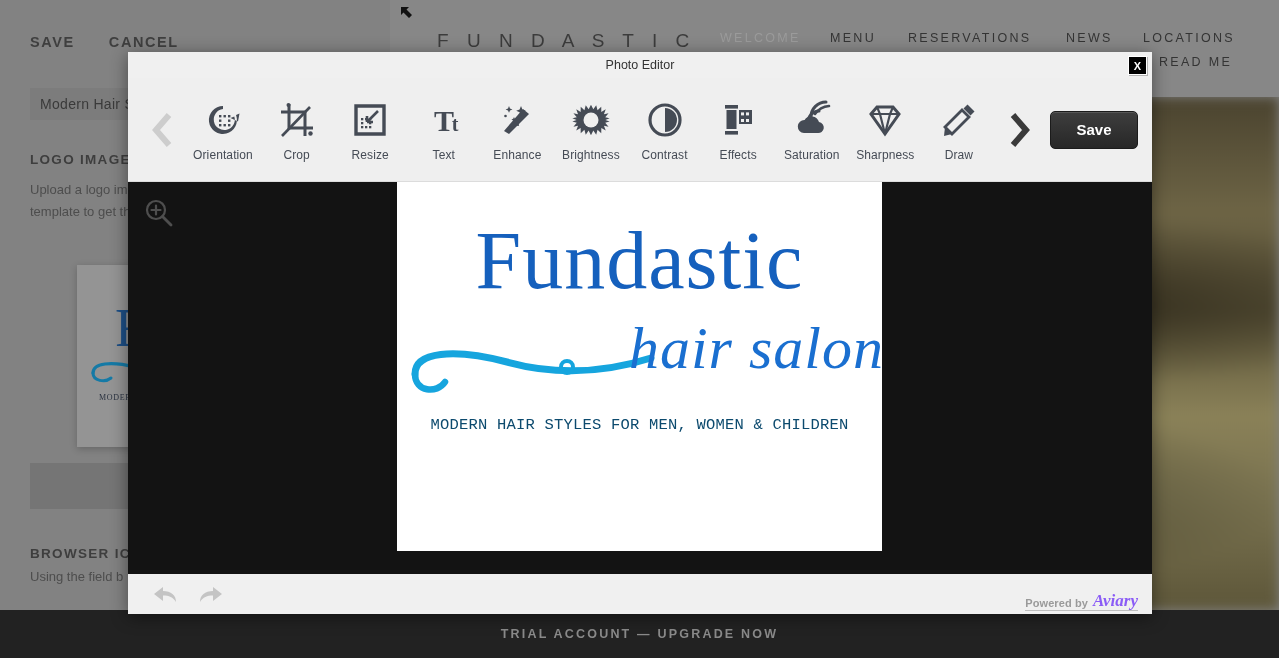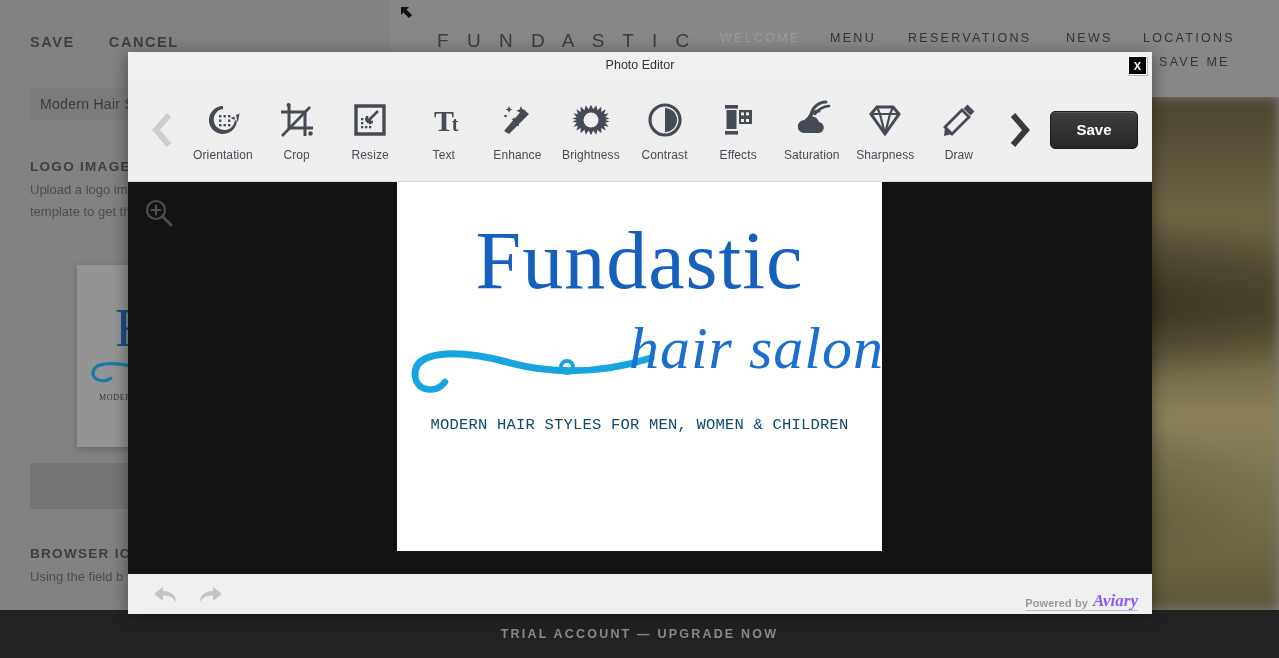--- a/index.html
+++ b/index.html
@@ -121,21 +121,21 @@
 
 <div id="bg-page">
   <div id="bg-photo"></div>
   <div id="bg-topbar"></div>
 
   <div class="bg-admin">
     <div class="adm-actions">
       <span>SAVE</span><span>CANCEL</span>
     </div>
     <input class="adm-input" value="Modern Hair Salon" placeholder="Site title" style="">
-    <div class="adm-h" style="top:159px;">LOGO IMAGE</div>
+    <div class="adm-h" style="top:152px;">LOGO IMAGE</div>
     <div class="adm-p" style="top:179px;">Upload a logo image to replace the site title. Use the template to get the correct size on screen d</div>
     <div class="adm-thumb">
       <div class="tF">F</div>
       <svg class="tSw" viewBox="0 0 150 26">
         <path d="M4 14 C4 4 22 2 46 8 C76 15 110 17 148 8" fill="none" stroke="#157aa6" stroke-width="3.2" stroke-linecap="round"></path>
         <path d="M4 14 C4 22 16 24 22 19" fill="none" stroke="#157aa6" stroke-width="3" stroke-linecap="round"></path>
       </svg>
       <div class="tSub">MODERN HAIR STYLES FOR MEN</div>
     </div>
     <div class="adm-bar"></div>
@@ -143,21 +143,21 @@
     <div class="adm-p" style="top:566px;">Using the field b</div>
   </div>
 
   <div class="site-logo">F U N D A S T I C</div>
   <div class="site-logo2">Hair Design Studio</div>
   <div class="site-nav dim" style="left:720px;">WELCOME</div>
   <div class="site-nav" style="left:830px;">MENU</div>
   <div class="site-nav" style="left:908px;">RESERVATIONS</div>
   <div class="site-nav" style="left:1066px;">NEWS</div>
   <div class="site-nav" style="left:1143px;">LOCATIONS</div>
-  <div class="site-readme">SAVE ME</div>
+  <div class="site-readme">READ ME</div>
 
   <svg class="cursor-arrow" viewBox="0 0 14 14">
     <path d="M1 1 L9 1 L6.5 3.5 L12 9 L9 12 L3.5 6.5 L1 9 Z" fill="#111"></path>
   </svg>
 
   <div id="bg-footer">
     <span class="tl">TRIAL ACCOUNT — UPGRADE NOW</span>
   </div>
 </div>
 

